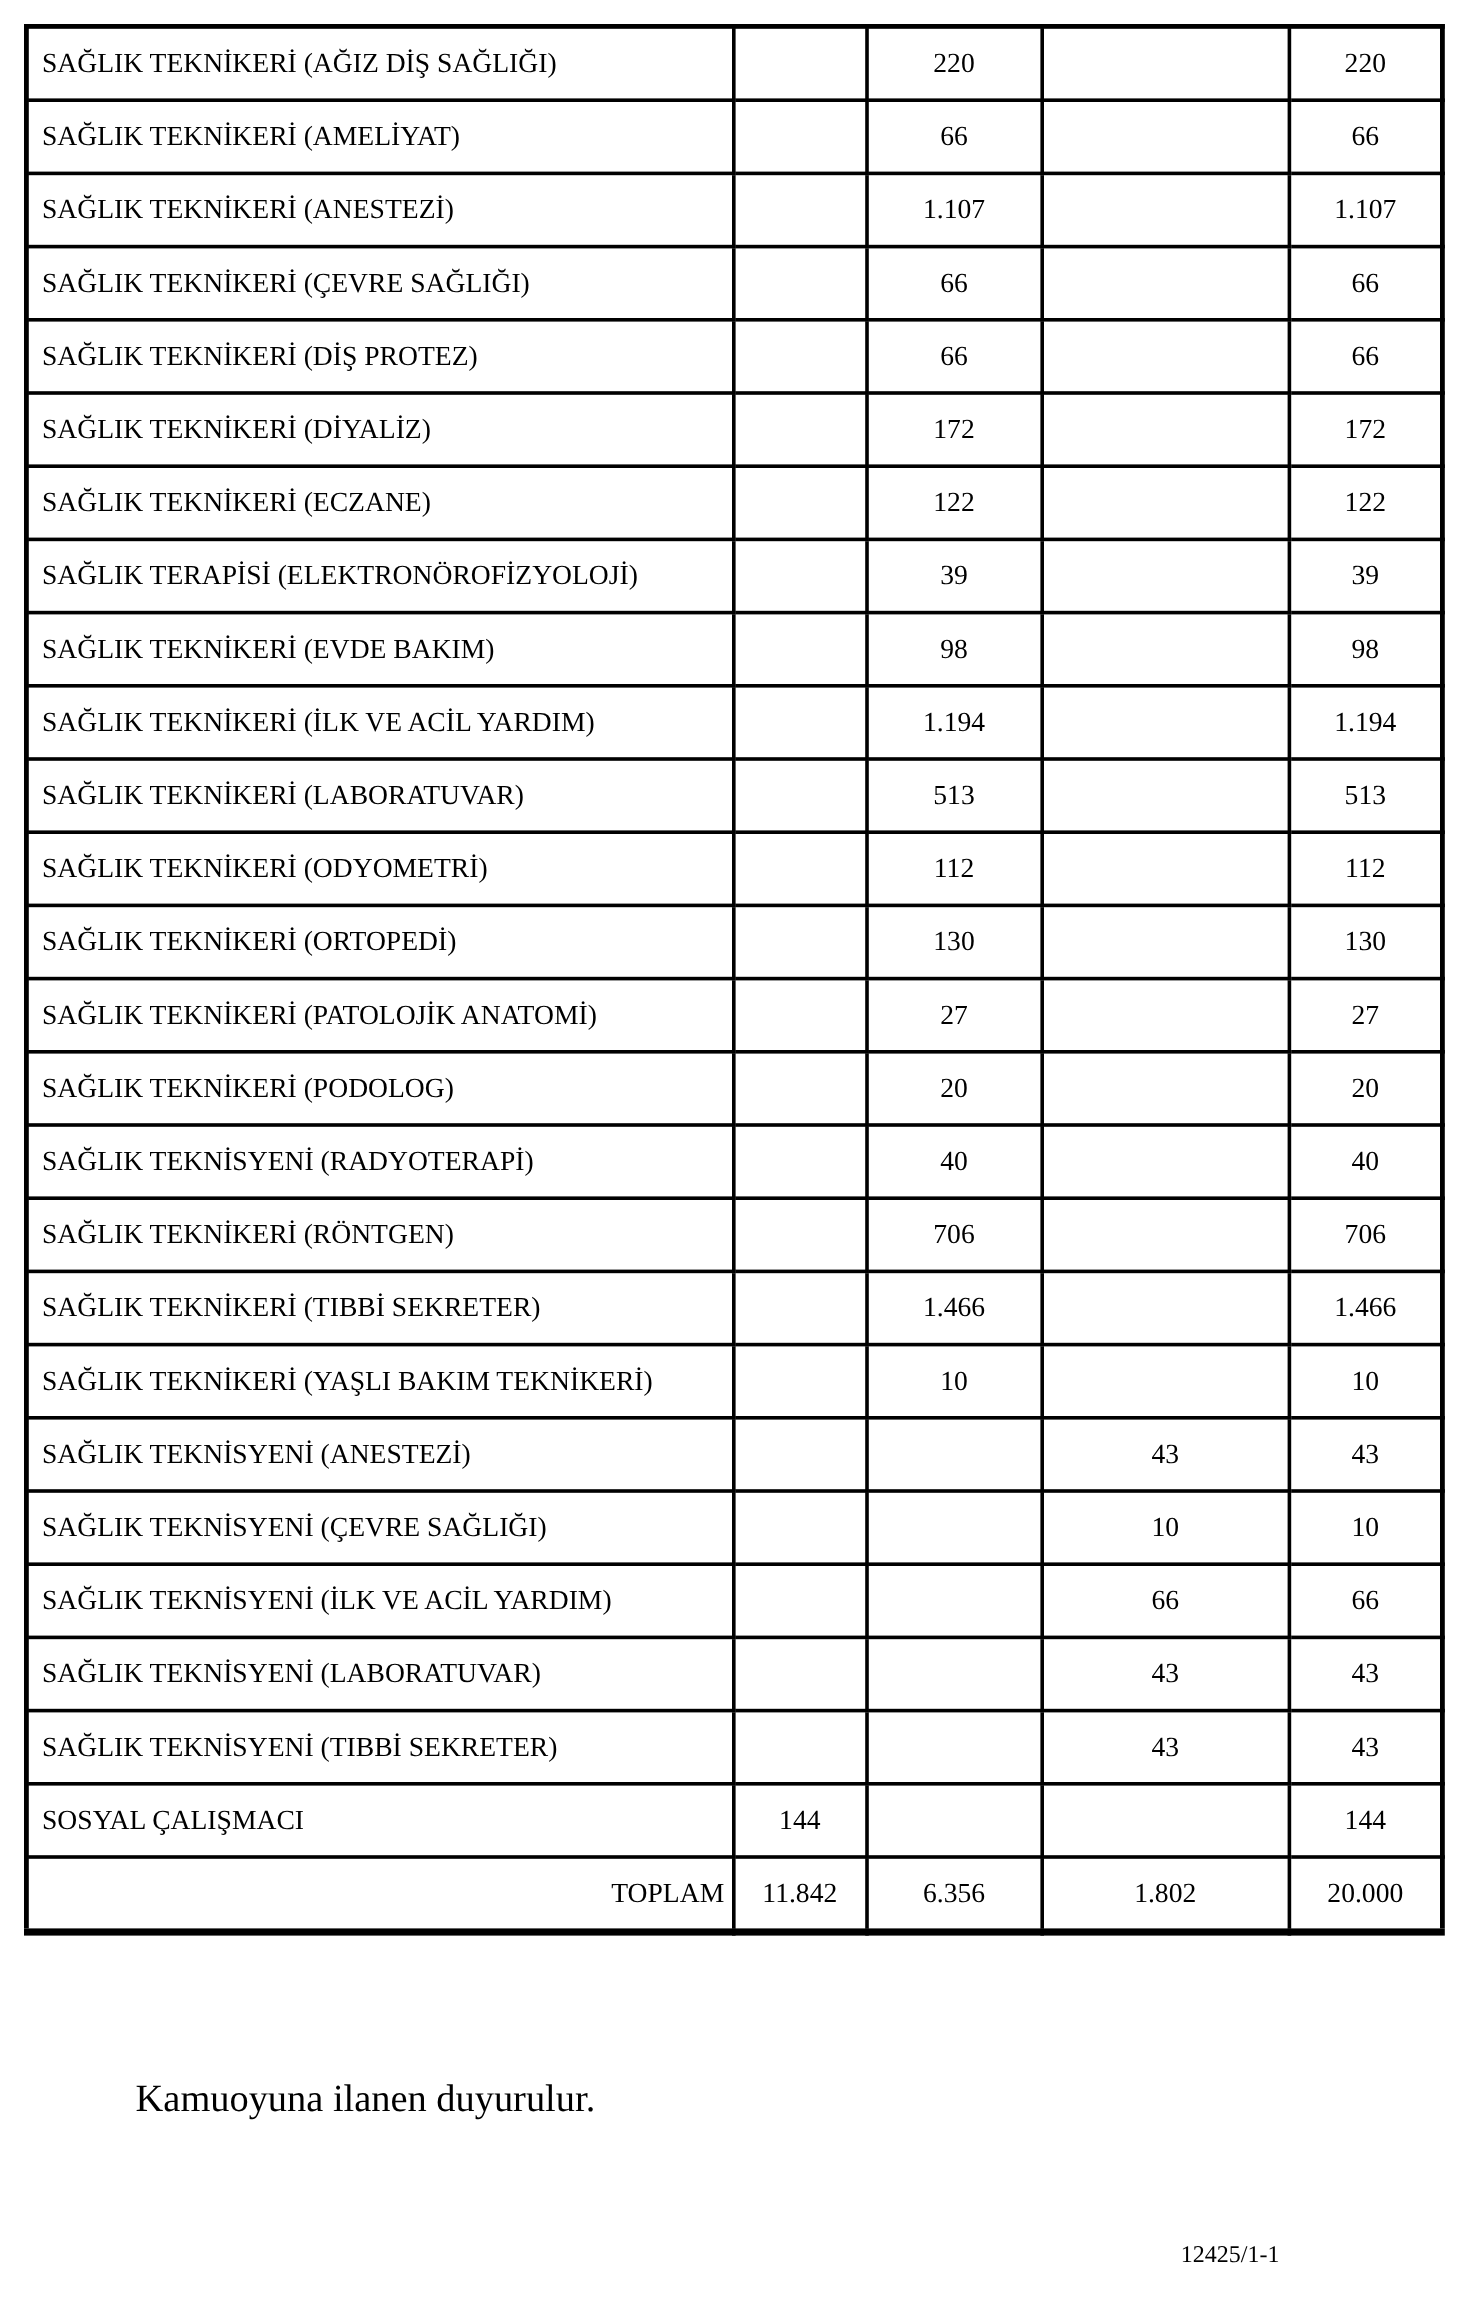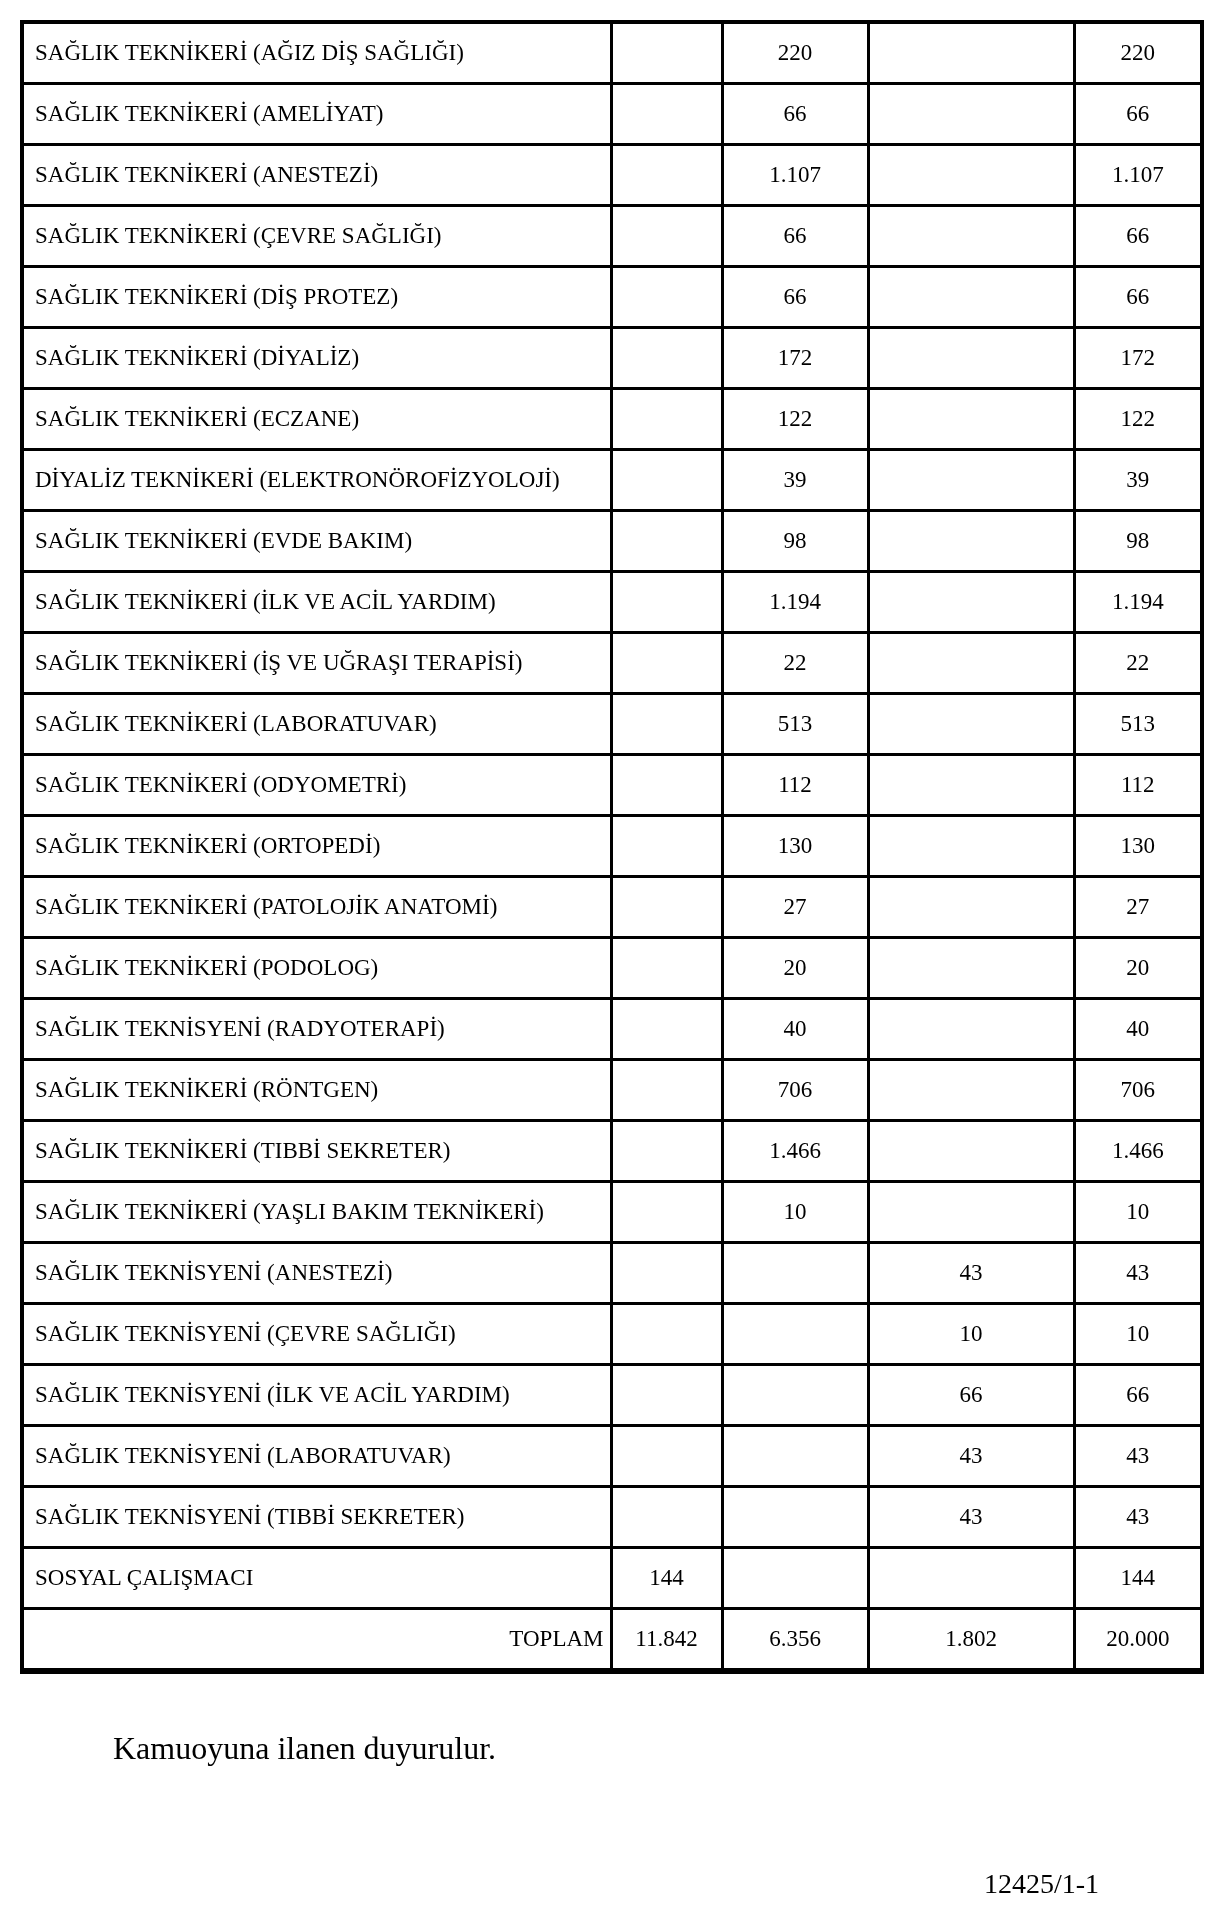--- a/index.html
+++ b/index.html
@@ -44,21 +44,21 @@
     padding-left: 0;
   }
   .footer-note {
     position: absolute;
     left: 113px; top: 1730px;
     font-size: 32px;
   }
   .page-ref {
     position: absolute;
     left: 984px; top: 1868px;
-    font-size: 28px;
+    font-size: 20px;
   }
 </style>
 </head>
 <body>
 
 <div class="table-wrap">
   <table class="doc-table">
     <colgroup>
       <col style="width:589px">
       <col style="width:111px">
@@ -110,46 +110,39 @@
     <td class="num">172</td>
   </tr>
         <tr>
     <td class="label">SAĞLIK TEKNİKERİ (ECZANE)</td>
     <td class="num"></td>
     <td class="num">122</td>
     <td class="num"></td>
     <td class="num">122</td>
   </tr>
         <tr>
-    <td class="label">DİYALİZ TEKNİKERİ (ELEKTRONÖROFİZYOLOJİ)</td>
+    <td class="label">SAĞLIK TERAPİSİ (ELEKTRONÖROFİZYOLOJİ)</td>
     <td class="num"></td>
     <td class="num">39</td>
     <td class="num"></td>
     <td class="num">39</td>
   </tr>
         <tr>
     <td class="label">SAĞLIK TEKNİKERİ (EVDE BAKIM)</td>
     <td class="num"></td>
     <td class="num">98</td>
     <td class="num"></td>
     <td class="num">98</td>
   </tr>
         <tr>
     <td class="label">SAĞLIK TEKNİKERİ (İLK VE ACİL YARDIM)</td>
     <td class="num"></td>
     <td class="num">1.194</td>
     <td class="num"></td>
     <td class="num">1.194</td>
-  </tr>
-        <tr>
-    <td class="label">SAĞLIK TEKNİKERİ (İŞ VE UĞRAŞI TERAPİSİ)</td>
-    <td class="num"></td>
-    <td class="num">22</td>
-    <td class="num"></td>
-    <td class="num">22</td>
   </tr>
         <tr>
     <td class="label">SAĞLIK TEKNİKERİ (LABORATUVAR)</td>
     <td class="num"></td>
     <td class="num">513</td>
     <td class="num"></td>
     <td class="num">513</td>
   </tr>
         <tr>
     <td class="label">SAĞLIK TEKNİKERİ (ODYOMETRİ)</td>

